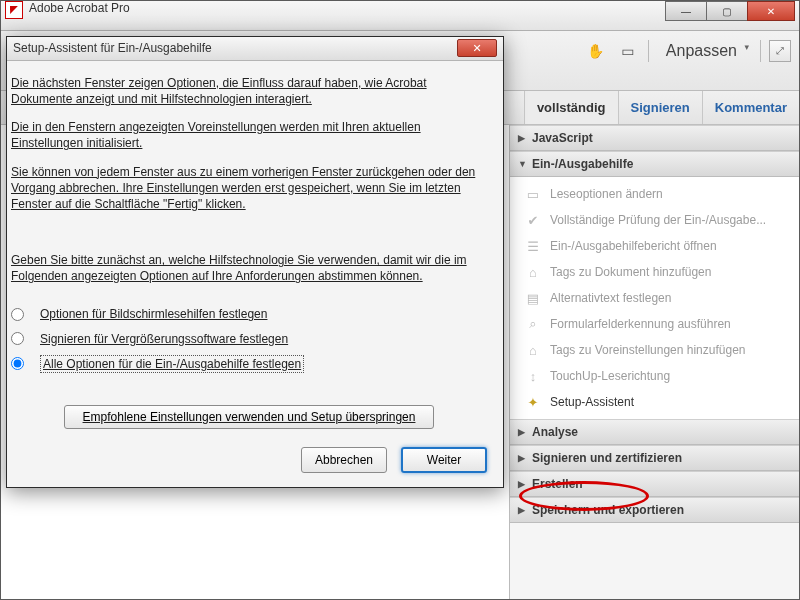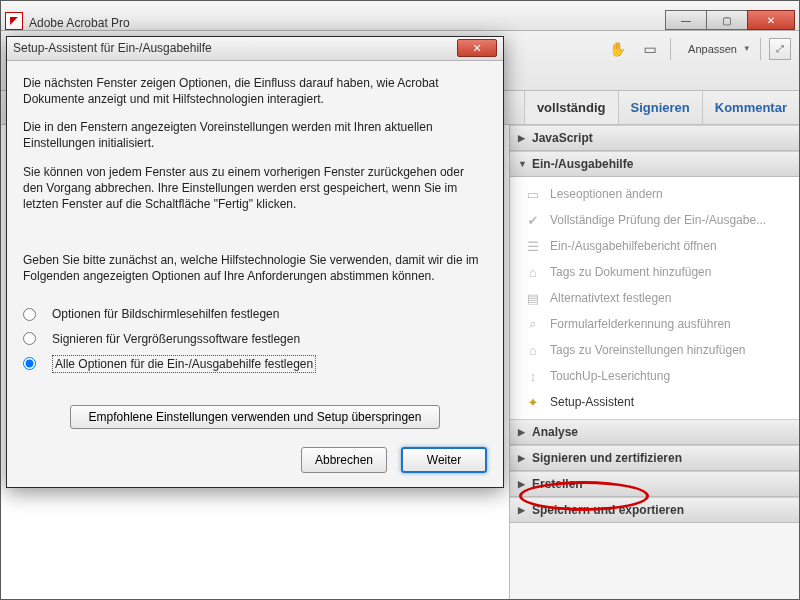--- a/index.html
+++ b/index.html
@@ -1,34 +1,34 @@
 <!DOCTYPE html>
 <html><head>
 <meta charset="utf-8">
 <style>
 * { box-sizing: border-box; margin: 0; padding: 0; font-family: "Segoe UI", Tahoma, sans-serif; }
 body { width: 800px; height: 600px; overflow: hidden; background: #d0d0d0; position: relative; }
 
 
 .main-window { position: absolute; inset: 0; background: #fff; border: 1px solid #5a5a5a; }
-.main-titlebar { height: 30px; background: linear-gradient(#f7f7f7,#e4e4e4); border-bottom: 1px solid #b0b0b0; display: flex; align-items: flex-end; padding: 0 4px; }
+.main-titlebar { height: 30px; background: linear-gradient(#f7f7f7,#e4e4e4); border-bottom: 1px solid #b0b0b0; display: flex; align-items: flex-start; padding: 0 4px; }
 .main-titlebar .logo { width: 18px; height: 18px; background:#fff; border:1px solid #c00; position:relative; margin-right:6px; }
 .main-titlebar .logo::after{content:"";position:absolute;inset:2px;border-left:6px solid #c00;border-right:6px solid transparent;border-top:6px solid #c00;border-bottom:6px solid transparent;transform:scale(.65);}
 .main-titlebar .title { font-size: 12px; color:#333; flex:1; }
 .win-controls { display:flex; gap:0; margin-left:auto; }
 .win-btn { width:42px; height:20px; border:1px solid #6a6a6a; background:linear-gradient(#eee,#ccc); display:flex; align-items:center; justify-content:center; font-size:10px; color:#333; }
 .win-btn.close { background:linear-gradient(#e87a6c,#c9432f); color:#fff; border-color:#8a2a1e; width:48px; }
 .win-btn + .win-btn { margin-left:-1px; }
 
 
 .toolbar-area { height:60px; background: linear-gradient(#f2f2f2,#e6e6e6); border-bottom:1px solid #bbb; position:relative; }
 .toolbar-right { position:absolute; right:8px; top:6px; display:flex; align-items:center; gap:8px; }
 .tb-icon { width:24px; height:24px; border:1px solid transparent; display:inline-flex; align-items:center; justify-content:center; color:#555; font-size:14px; }
 .tb-sep { width:1px; height:22px; background:#bbb; }
-.tb-drop { font-size:11px; color:#444; padding:4px 14px 4px 8px; border:1px solid transparent; position:relative; }
+.tb-drop { font-size:16px; color:#444; padding:4px 14px 4px 8px; border:1px solid transparent; position:relative; }
 .tb-drop::after{content:"▾"; position:absolute; right:2px; top:4px; font-size:9px; color:#666;}
 .tb-expand { width:22px;height:22px;border:1px solid #aaa;background:linear-gradient(#fafafa,#e6e6e6);display:flex;align-items:center;justify-content:center;font-size:10px;color:#555;}
 
 
 .tabs-row { height:34px; background:linear-gradient(#f0f0f0,#e4e4e4); border-bottom:1px solid #bfbfbf; display:flex; align-items:stretch; justify-content:flex-end; }
 .tabs-row .tab { padding:0 12px; font-size:13px; color:#2a64a8; display:flex; align-items:center; border-left:1px solid #c7c7c7; font-weight:600; cursor:pointer; }
 .tabs-row .tab.current { color:#333; background:#ececec; }
 
 
 .tools-panel { position:absolute; top:124px; right:0; bottom:0; width:290px; background:#f5f5f5; border-left:1px solid #bbb; overflow:hidden; }
@@ -41,21 +41,21 @@
 .tool-item.active .ti-icon { color:#c7a224; }
 
 
 .highlight-ellipse { position:absolute; border:3px solid #d40000; border-radius:50%; pointer-events:none; }
 
 
 .dialog { position:absolute; left:6px; top:36px; width:498px; height:452px; background:#f4f4f4; border:1px solid #2b2b2b; box-shadow:0 4px 20px rgba(0,0,0,.45); display:flex; flex-direction:column; }
 .dlg-titlebar { height:28px; background:linear-gradient(#f7f7f7,#dedede); border-bottom:1px solid #b4b4b4; display:flex; align-items:center; padding:0 6px; }
 .dlg-titlebar .dlg-title { font-size:12px; color:#333; flex:1; }
 .dlg-close { width:40px; height:18px; background:linear-gradient(#e87a6c,#c9432f); border:1px solid #8a2a1e; border-radius:2px; color:#fff; display:flex; align-items:center; justify-content:center; font-size:11px; cursor:pointer; }
-.dlg-body { flex:1; padding:14px 16px 8px 16px; font-size:12px; color:#222; line-height:1.35; display:flex; flex-direction:column; }
+.dlg-body { flex:1; padding:14px 16px 8px 4px; font-size:12px; color:#222; line-height:1.35; display:flex; flex-direction:column;text-decoration:underline; }
 .dlg-body p { margin-bottom:12px; }
 .radio-group { margin-top:6px; }
 .radio-row { display:flex; align-items:center; gap:16px; padding:4px 0; font-size:12px; }
 .radio-row input { margin:0; }
 .radio-row.sel label { border:1px dotted #555; padding:0 2px; }
 .skip-btn-row { margin-top:28px; display:flex; justify-content:center; }
 .skip-btn { font-size:12px; padding:4px 18px; background:linear-gradient(#fdfdfd,#e6e6e6); border:1px solid #8a8a8a; border-radius:3px; cursor:pointer; }
 .dlg-footer { padding:10px 16px 14px; display:flex; justify-content:flex-end; gap:14px; }
 .dlg-btn { min-width:86px; padding:4px 10px; font-size:12px; background:linear-gradient(#fdfdfd,#e6e6e6); border:1px solid #8a8a8a; border-radius:3px; cursor:pointer; }
 .dlg-btn.primary { border:2px solid #1e74c7; box-shadow:0 0 4px rgba(30,116,199,.6); }

